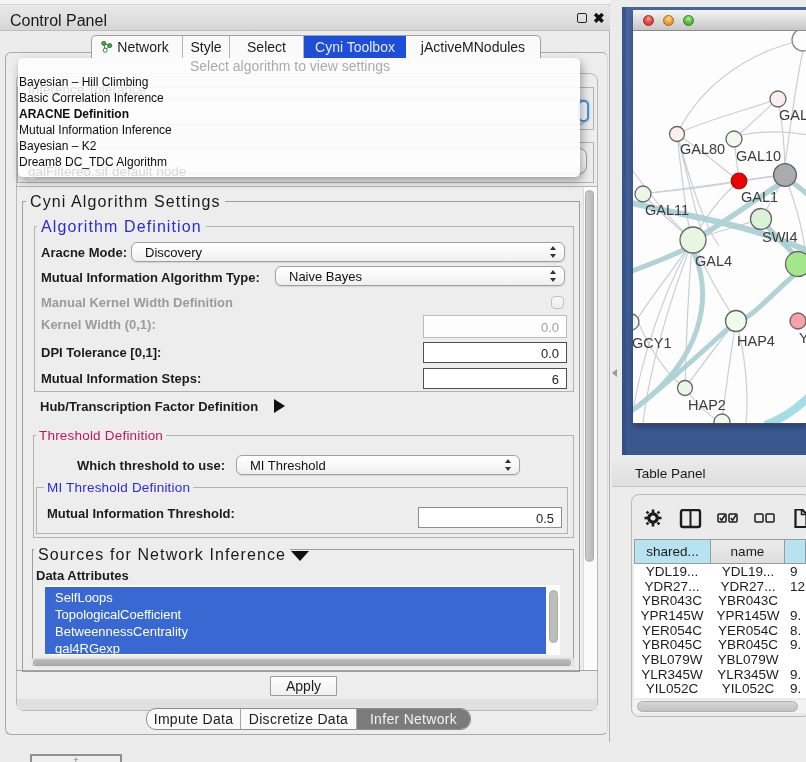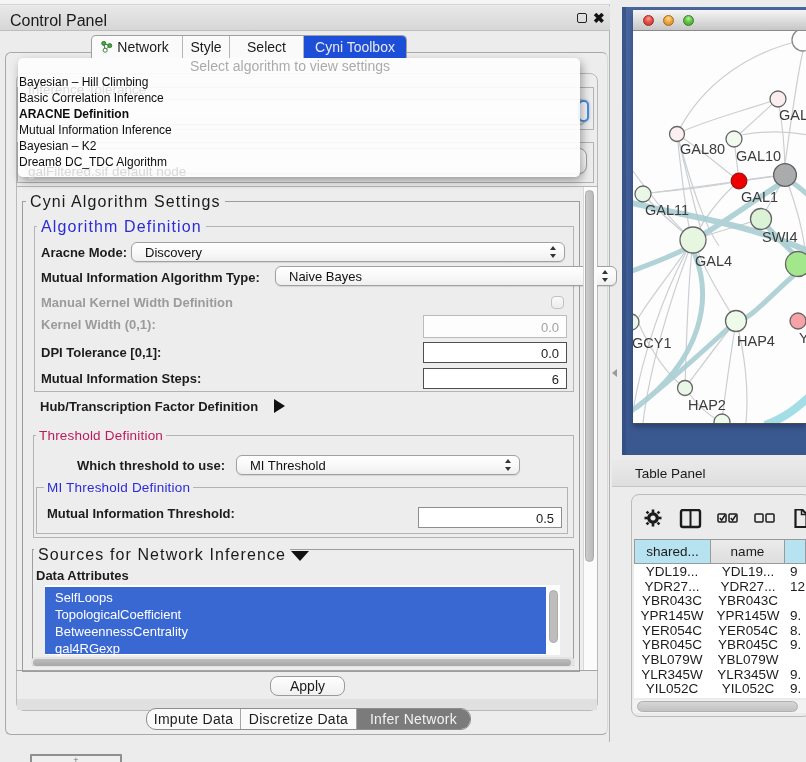--- a/index.html
+++ b/index.html
@@ -34,20 +34,21 @@
 <div class="a" style="z-index:6;left:91px;top:35px;height:23px;display:flex;border:1px solid #9f9f9f;border-bottom:none;border-radius:5px 5px 0 0;overflow:hidden;background:#fafafa;font-size:14px">
   <div style="width:91px;display:flex;align-items:center;justify-content:center;border-right:1px solid #b5b5b5"><svg width="12" height="12" viewBox="0 0 13 13" style="margin-right:4px;margin-left:-4px">
         <path d="M3 2.6 L9.5 5 L4.5 10 Z" fill="none" stroke="#2c7a2c"></path>
         <circle cx="3" cy="2.6" r="2.2" fill="#4aa64a" stroke="#2c7a2c"></circle>
         <circle cx="9.5" cy="5" r="2.2" fill="#4aa64a" stroke="#2c7a2c"></circle>
         <circle cx="4.5" cy="10" r="2.2" fill="#fff" stroke="#2c7a2c"></circle>
       </svg>Network</div>
   <div style="width:47px;display:flex;align-items:center;justify-content:center;border-right:1px solid #b5b5b5">Style</div>
   <div style="width:74px;display:flex;align-items:center;justify-content:center;border-right:1px solid #b5b5b5">Select</div>
   <div style="width:102px;display:flex;align-items:center;justify-content:center;background:#1d4ed8;color:#e9e9e9">Cyni Toolbox</div>
+  <div style="width:134px;display:flex;align-items:center;justify-content:center">jActiveMNodules</div>
 </div>
 
 <div class="a" style="left:17px;top:87px;width:577px;height:43px;border:1px solid #b3b3b3"></div>
 
 <div class="combo" style="left:25px;top:99px;width:561px;height:26px;border-radius:7px"></div>
 <div class="a" style="left:578px;top:100px;width:11px;height:22px;background:#f4f8fc;border:2.5px solid #4e8ad5;border-radius:5px;box-shadow:0 0 3px #8ab4e8"></div>
 <div class="a" style="left:17px;top:142px;width:577px;height:41px;border:1px solid #b3b3b3"></div>
 <div class="combo" style="left:25px;top:148px;width:562px;height:26px;border-radius:8px"></div>
 
 <div class="a" style="left:18px;top:58px;width:562px;height:119px;background:rgba(253,253,253,0.92);border-radius:5px;box-shadow:2px 4px 10px rgba(0,0,0,0.35);"></div>
@@ -62,21 +63,21 @@
 
 <div class="a" style="left:34px;top:226px;width:540px;height:166px;border:1px solid #b3b3b3"></div>
 <div class="gt" style="left:37px;top:219px;color:#2b2bd8">Algorithm Definition</div>
 
 <div class="a b" style="left:41px;top:245px">Aracne Mode:</div>
 <div class="combo" style="left:131px;top:242px;width:434px;height:20px">
     <span class="tx">Discovery</span>
     <span class="arr"></span>
   </div>
 <div class="a b" style="left:41px;top:270px">Mutual Information Algorithm Type:</div>
-<div class="combo" style="left:275px;top:266px;width:342px;height:20px">
+<div class="combo" style="left:275px;top:266px;width:290px;height:20px">
     <span class="tx">Naive Bayes</span>
     <span class="arr"></span>
   </div>
 <div class="a b" style="left:41px;top:295px;color:#9b9b9b">Manual Kernel Width Definition</div>
 <div class="a" style="left:551px;top:296px;width:13px;height:13px;background:linear-gradient(#f9f9f9,#ececec);border:1px solid #c2c2c2;border-radius:4px"></div>
 <div class="a b" style="left:41px;top:317px;color:#9b9b9b">Kernel Width (0,1):</div>
 <div class="fld" style="left:423px;top:315px;width:144px;height:23px;border:1px solid #bcbcbc;background:#fdfdfd">
     <span style="color:#a2a2a2">0.0</span>
   </div>
 <div class="a b" style="left:41px;top:345px">DPI Tolerance [0,1]:</div>
@@ -111,21 +112,21 @@
 <div class="a" style="left:45px;top:585px;width:515px;height:70px;background:#fff"></div>
 <div class="a" style="left:45px;top:587px;width:501px;height:67px;background:#3a68d2"></div>
 <div class="a" style="left:55px;top:589px;font-size:13px;line-height:17px;color:#fff">SelfLoops<br>TopologicalCoefficient<br>BetweennessCentrality<br>gal4RGexp</div>
 <div class="a" style="left:549px;top:590px;width:9px;height:53px;background:#bdbdbd;border:1px solid #ababab;border-radius:5px"></div>
 <div class="a" style="left:31px;top:657px;width:544px;height:10px;background:#e3e3e3;border-radius:5px"></div>
 <div class="a" style="left:33px;top:659px;width:538px;height:7px;background:linear-gradient(#bdbdbd,#a8a8a8);border-radius:4px"></div>
 
 <div class="a" style="left:583px;top:187px;width:14px;height:483px;background:#fbfbfb;border-left:1px solid #d8d8d8"></div>
 <div class="a" style="left:585px;top:190px;width:9px;height:372px;background:linear-gradient(to right,#cccccc,#bababa);border:1px solid #ababab;border-radius:5px"></div>
 
-<div class="a" style="left:270px;top:676px;width:75px;height:20px;background:linear-gradient(#fefefe,#f0f0f0);border:1px solid #9a9a9a;border-radius:8px;text-align:center;line-height:19px;font-size:14px">Apply</div>
+<div class="a" style="left:270px;top:676px;width:67px;height:20px;background:linear-gradient(#fefefe,#f0f0f0);border:1px solid #9a9a9a;border-radius:1px;text-align:center;line-height:19px;font-size:14px">Apply</div>
 <div class="a" style="left:146px;top:708px;height:22px;display:flex;border:1px solid #8d8d8d;border-radius:10px;overflow:hidden;background:#fafafa;font-size:14px;letter-spacing:0.3px">
   <div style="width:94px;display:flex;align-items:center;justify-content:center;border-right:1px solid #a5a5a5">Impute Data</div>
   <div style="width:116px;display:flex;align-items:center;justify-content:center;border-right:1px solid #a5a5a5">Discretize Data</div>
   <div style="width:113px;display:flex;align-items:center;justify-content:center;background:#7b7b7b;color:#f2f2f2">Infer Network</div>
 </div>
 
 <div class="a" style="left:30px;top:754px;width:92px;height:12px;background:#efefef;border:2px solid #8f8f8f;border-radius:1px;text-align:center;line-height:8px;font-size:9px;color:#777">+</div>
 
 <div class="a" style="left:612px;top:369px;width:0;height:0;border-top:4px solid transparent;border-bottom:4px solid transparent;border-right:5px solid #9a9a9a"></div>
 

